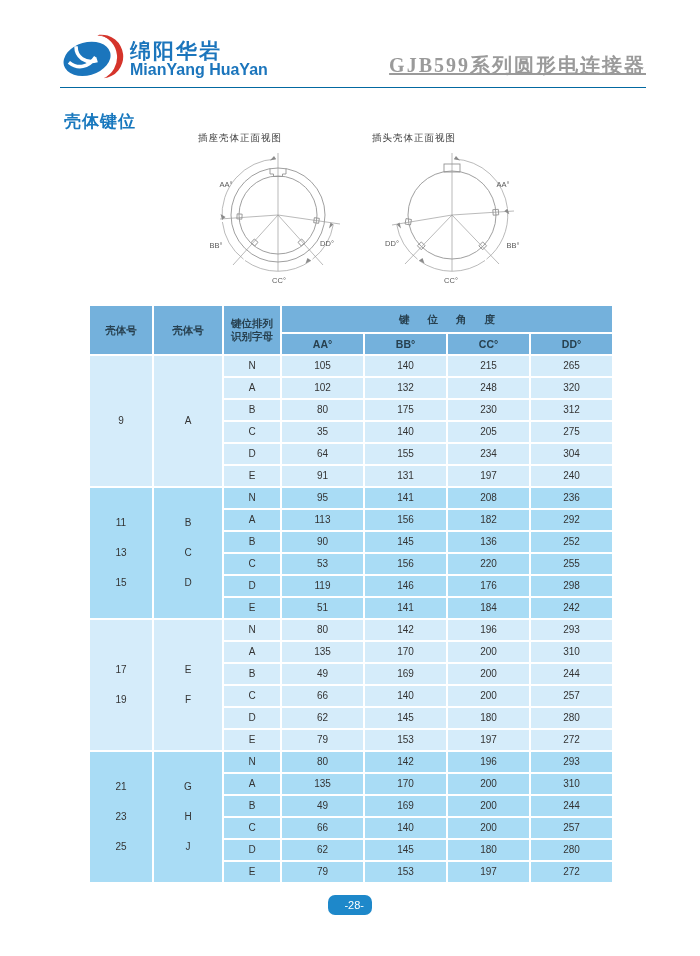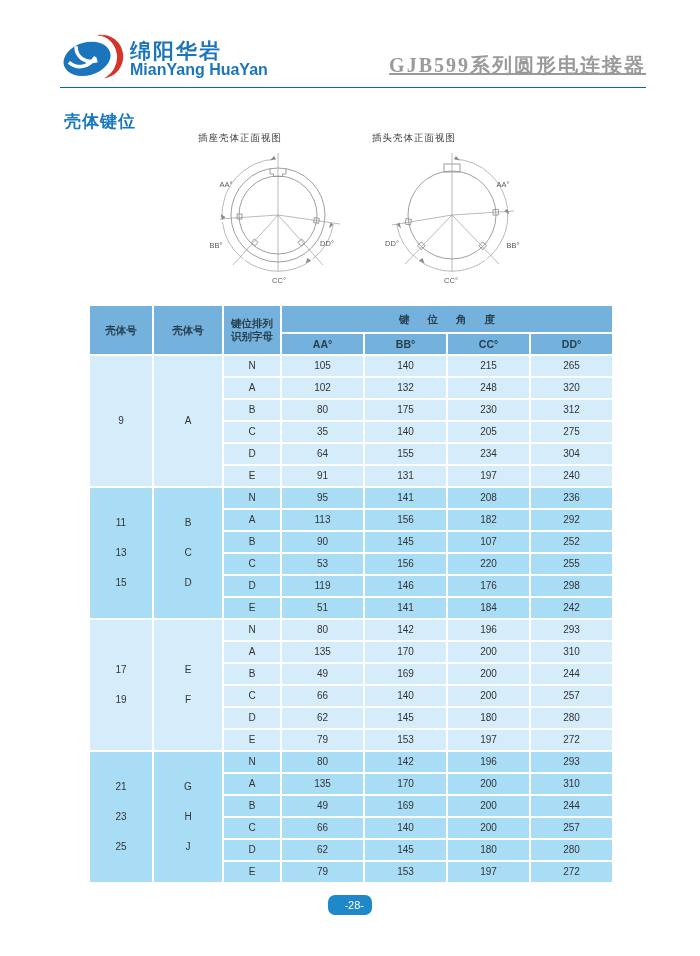--- a/index.html
+++ b/index.html
@@ -241,21 +241,21 @@
             <td>A</td>
             <td>113</td>
             <td>156</td>
             <td>182</td>
             <td>292</td>
           </tr>
           <tr class="row-medium">
             <td>B</td>
             <td>90</td>
             <td>145</td>
-            <td>107</td>
+            <td>136</td>
             <td>252</td>
           </tr>
           <tr class="row-medium">
             <td>C</td>
             <td>53</td>
             <td>156</td>
             <td>220</td>
             <td>255</td>
           </tr>
           <tr class="row-medium">

